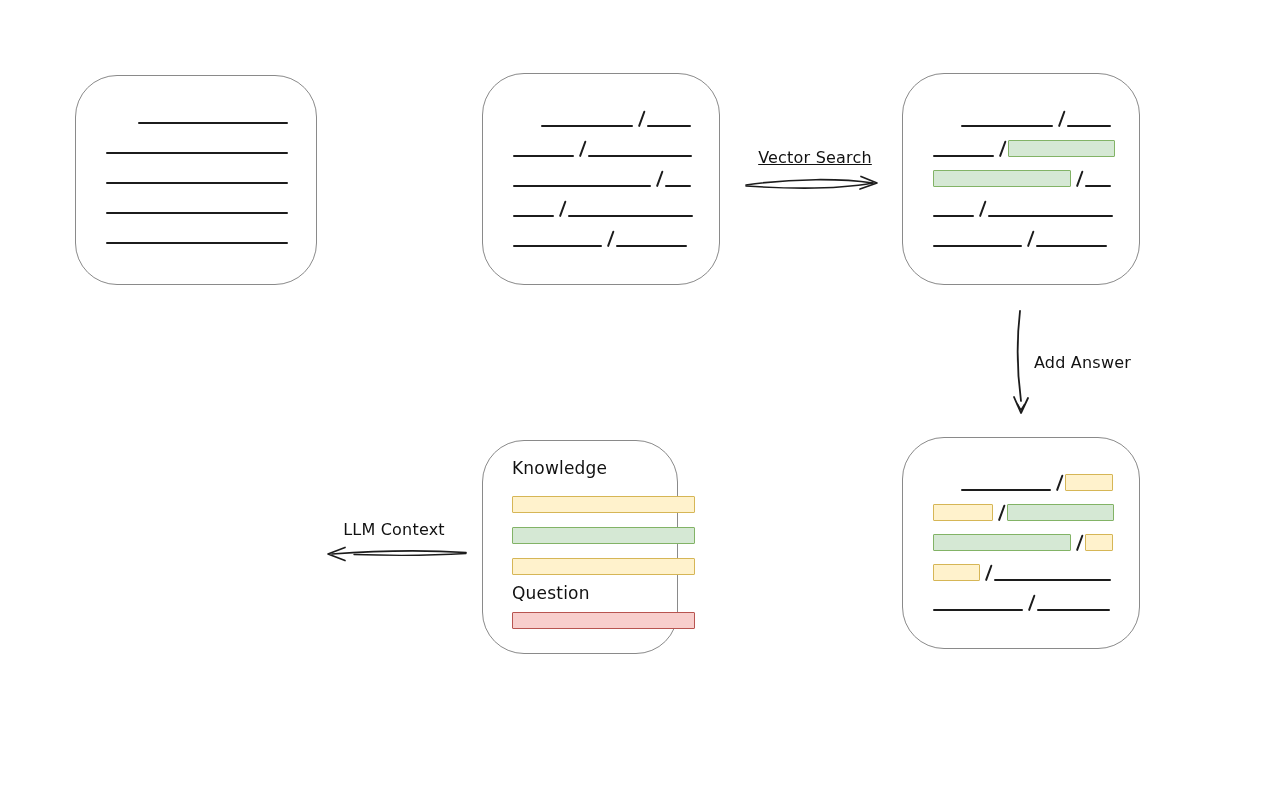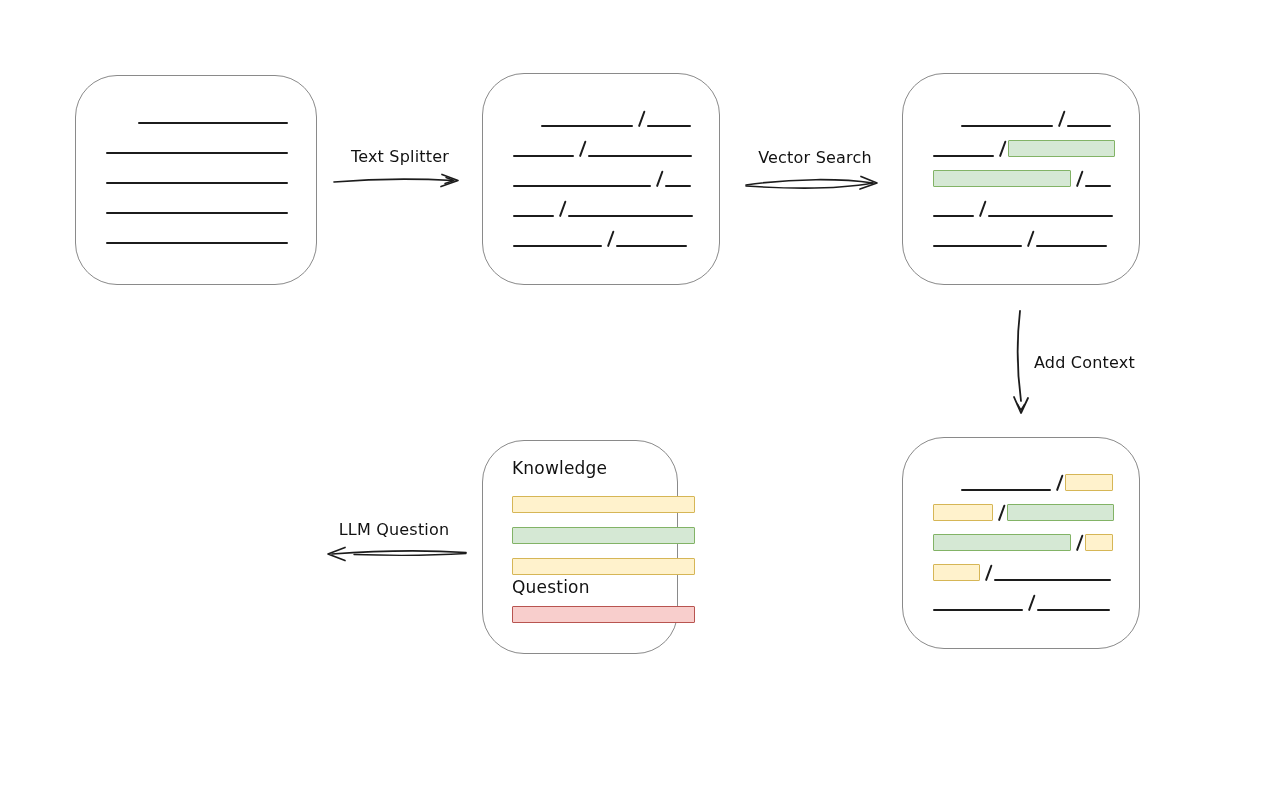--- a/index.html
+++ b/index.html
@@ -36,32 +36,32 @@
 
   .box-heading { font-size:17px; line-height:20px; letter-spacing:.2px; }
 
   .prompt-inner { padding:17px 0 0 29px; }
   .pbar { width:183px; height:17px; border:1px solid; border-radius:1px; }
   .pbar.yellow { background:var(--yellow-fill,#fff2cc); border-color:var(--yellow-stroke,#d6b656); }
   .pbar.green  { background:var(--green-fill,#d5e8d4);  border-color:var(--green-stroke,#82b366); }
   .pbar.red    { background:var(--red-fill,#f8cecc);    border-color:var(--red-stroke,#b85450); }
   .pbar.first  { margin-top:18px; }
   .pbar.gap    { margin-top:14px; }
-  .prompt-inner .q { margin-top:2px; }
+  .prompt-inner .q { margin-top:8px; }
   .pbar.qbar   { margin-top:9px; }
 
   .answer-inner { padding:20px 0 0 31px; }
   .answer-inner .lines-wrap { margin-top:4px; padding:0; }
 
   
   .arrow-group { position:absolute; display:flex; flex-direction:column; align-items:center; gap:5px; }
   .arrow-label { font-size:16px; line-height:20px; letter-spacing:.2px; white-space:nowrap; }
   svg.arr { display:block; color:var(--line,#1c1c1c); }
   #ag-text-splitter   { left:330px; top:147px; width:140px; }
-  #ag-vector-search   { left:742px; top:148px; width:146px; }
+  #ag-vector-search   { left:742px; top:148px; width:146px;text-decoration:underline; }
   #ag-generate-prompt { left:736px; top:513px; width:148px; }
   #ag-llm-response    { left:320px; top:520px; width:148px; }
   #add-context-arrow  { position:absolute; left:1010px; top:309px; }
   #add-context-label  { position:absolute; left:1034px; top:353px; }
 
   .caption {
     position:absolute; left:700px; top:685px; width:562px;
     text-align:center; font-size:17.5px; letter-spacing:.2px;
   }
 </style>
@@ -185,48 +185,40 @@
       <div class="box-heading">Knowledge</div>
       <div class="pbar yellow first"></div>
       <div class="pbar green gap"></div>
       <div class="pbar yellow gap"></div>
       <div class="box-heading q">Question</div>
       <div class="pbar red qbar"></div>
     </div>
   </div>
 
 
-  <div class="arrow-group" id="ag-text-splitter">
-    <div class="arrow-label">Text Splitter</div>
-    <svg class="arr" width="136" height="18" viewBox="0 0 136 18">
-      <path d="M2,10 C45,6.5 92,7 121,8.5" fill="none" stroke="currentColor" stroke-width="1.7" stroke-linecap="round"></path>
-      <path d="M110,2.5 L126,8.5 L109,14.5" fill="none" stroke="currentColor" stroke-width="1.7" stroke-linejoin="round" stroke-linecap="round"></path>
-      <path d="M114,5.5 L122,8.5 L113,11.5" fill="none" stroke="currentColor" stroke-width="1.4" stroke-linejoin="round" stroke-linecap="round"></path>
-    </svg>
-  </div>
 
   <div class="arrow-group" id="ag-vector-search">
     <div class="arrow-label">Vector Search</div>
     <svg class="arr" width="142" height="20" viewBox="0 0 142 20">
       <path d="M2,12 C50,5 98,5.5 129,10" fill="none" stroke="currentColor" stroke-width="1.6" stroke-linecap="round"></path>
       <path d="M2,13 C55,16.5 102,15 129,10" fill="none" stroke="currentColor" stroke-width="1.6" stroke-linecap="round"></path>
       <path d="M117,3.5 L133,10 L116,16" fill="none" stroke="currentColor" stroke-width="1.7" stroke-linejoin="round" stroke-linecap="round"></path>
     </svg>
   </div>
 
   <svg class="arr" id="add-context-arrow" width="24" height="108" viewBox="0 0 24 108">
     <path d="M10,2 C6.5,32 7.5,66 11,92" fill="none" stroke="currentColor" stroke-width="1.8" stroke-linecap="round"></path>
     <path d="M4,88 L11,104 L18,89" fill="none" stroke="currentColor" stroke-width="1.8" stroke-linejoin="round" stroke-linecap="round"></path>
     <path d="M7.5,95 L11,101 L14.5,95.5" fill="none" stroke="currentColor" stroke-width="1.4" stroke-linejoin="round" stroke-linecap="round"></path>
   </svg>
-  <div class="arrow-label" id="add-context-label">Add Context</div>
+  <div class="arrow-label" id="add-context-label">Add Answer</div>
 
 
   <div class="arrow-group" id="ag-llm-response">
-    <div class="arrow-label">LLM Question</div>
+    <div class="arrow-label">LLM Context</div>
     <svg class="arr" width="148" height="18" viewBox="0 0 148 18">
       <path d="M146,7.5 C100,4.5 52,6 12,9" fill="none" stroke="currentColor" stroke-width="1.7" stroke-linecap="round"></path>
       <path d="M146,8.5 C104,11 66,10.5 34,9.5" fill="none" stroke="currentColor" stroke-width="1.3" stroke-linecap="round"></path>
       <path d="M25,2.5 L8,9 L25,15.5" fill="none" stroke="currentColor" stroke-width="1.7" stroke-linejoin="round" stroke-linecap="round"></path>
     </svg>
   </div>
 
 
 </div>
 

